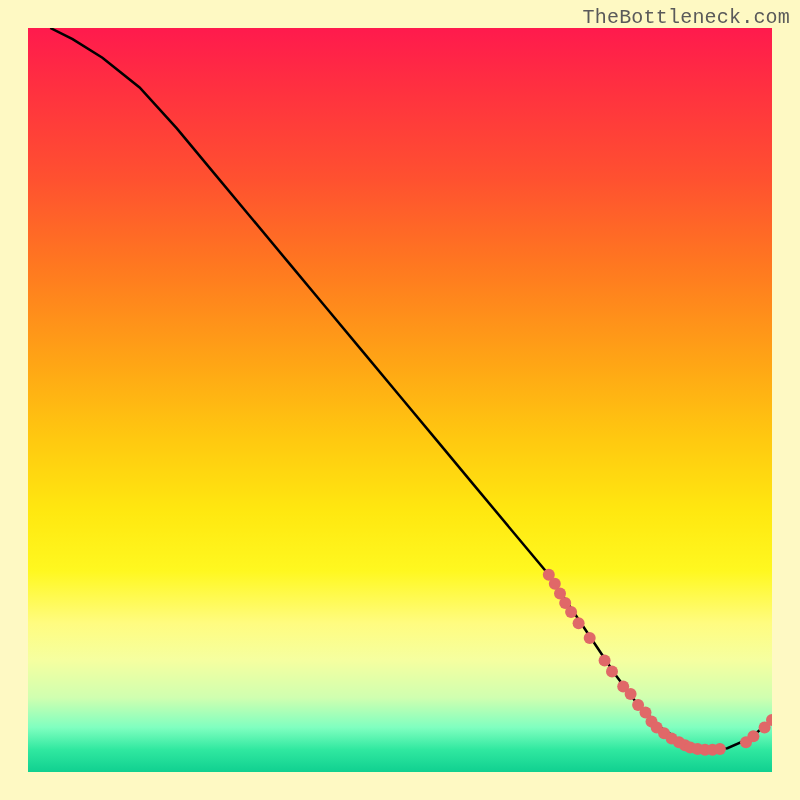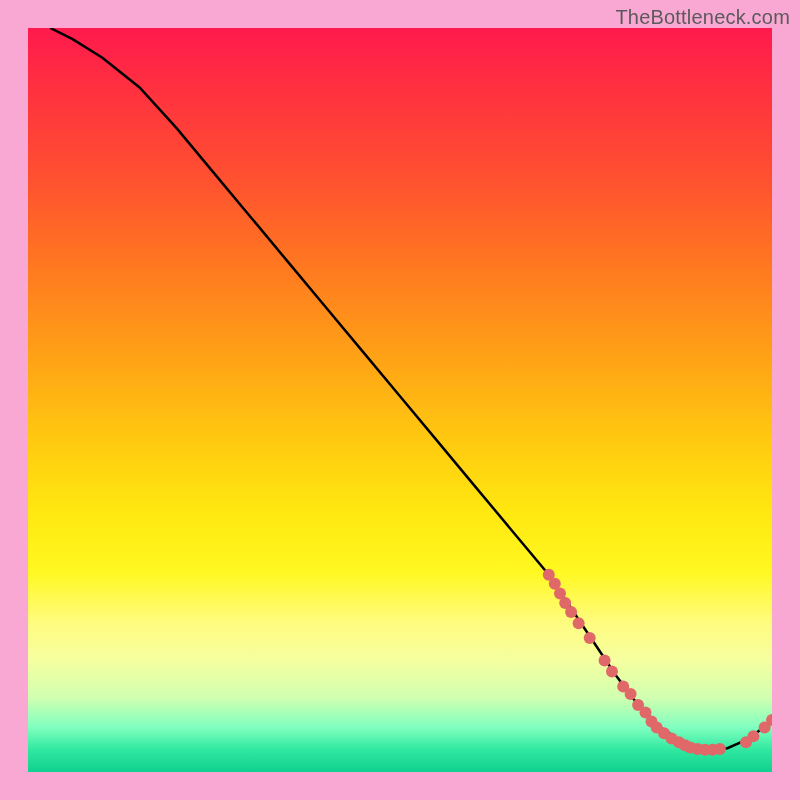--- a/index.html
+++ b/index.html
@@ -7,22 +7,23 @@
     padding: 0;
     width: 800px;
     height: 800px;
     background: #000;
     position: relative;
     font-family: Arial, sans-serif;
   }
   .container {
     width: 800px;
     height: 800px;
-    background: #f9a8d4;
+    background: #fef9c3;
     position: relative;
+    font-family: Liberation Mono, monospace;
   }
   .plot-area {
     position: absolute;
     left: 28px;
     top: 28px;
     width: 744px;
     height: 744px;
   }
   .gradient-bg {
     position: absolute;

